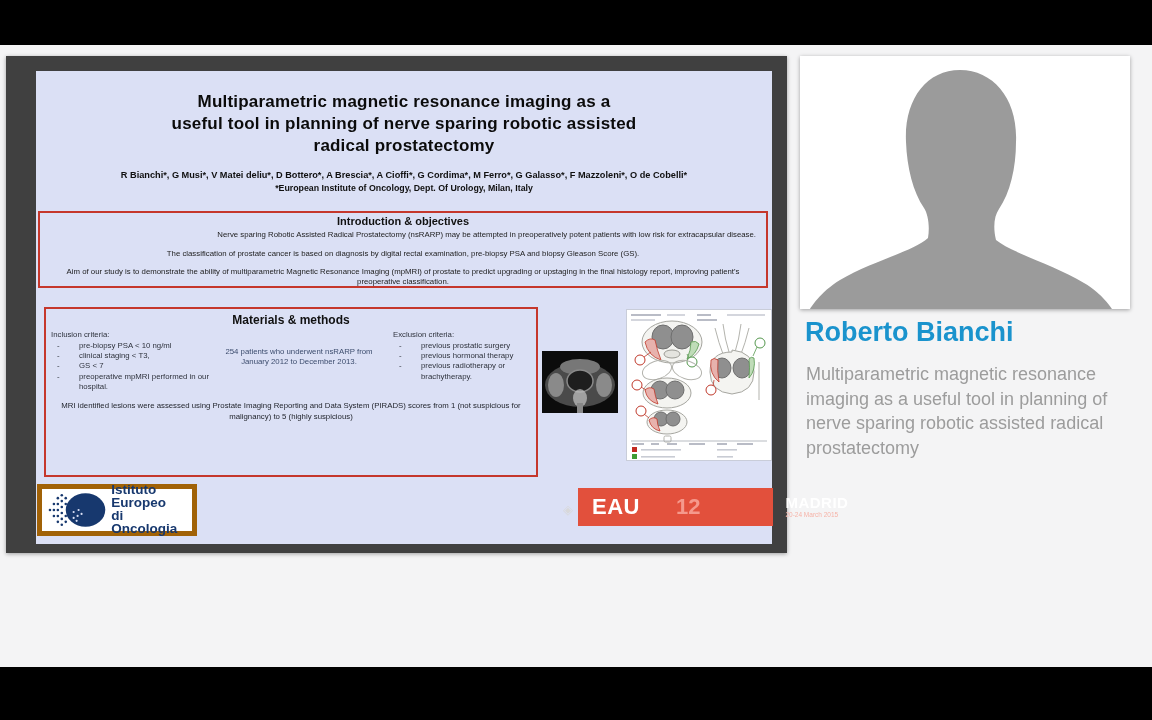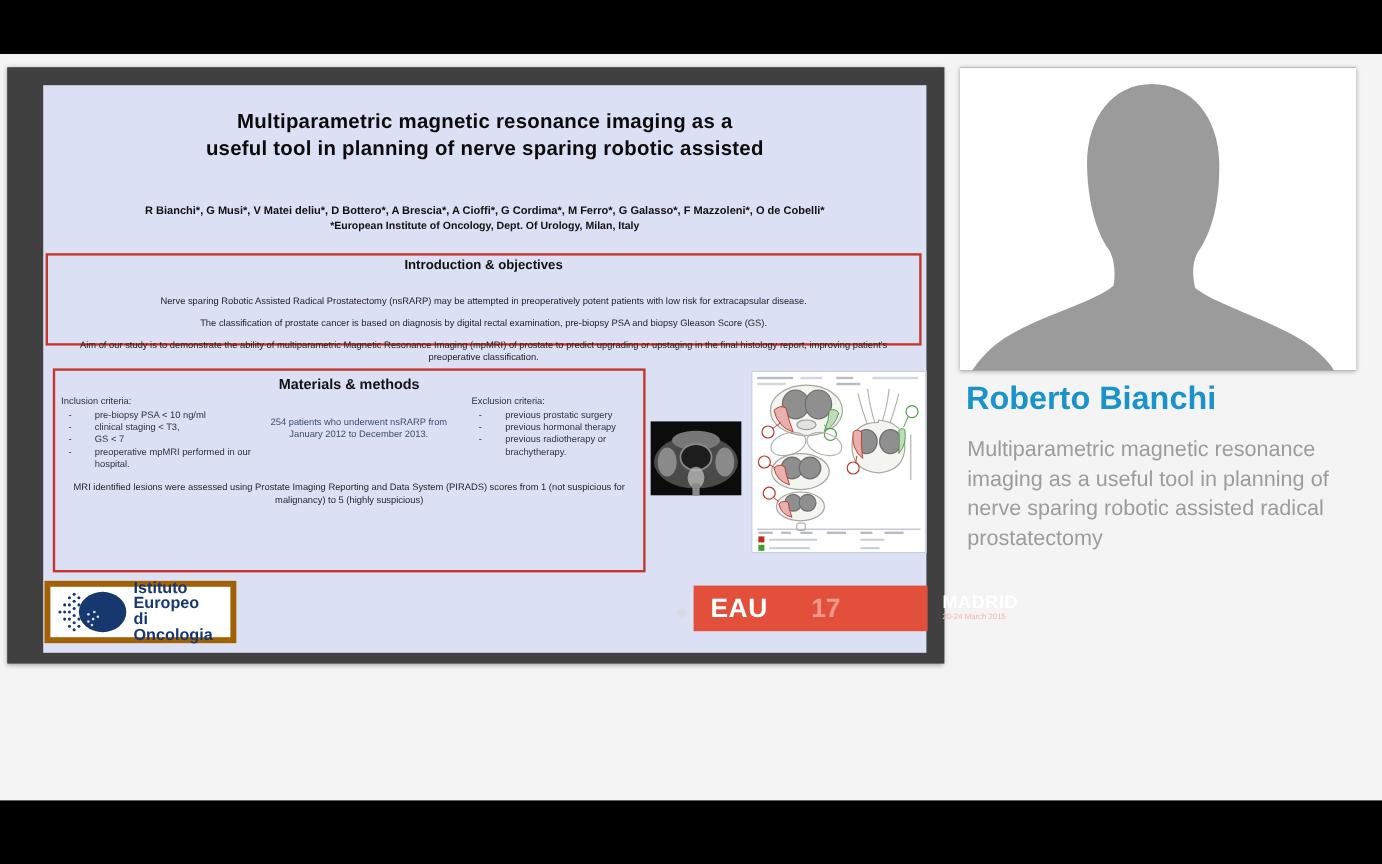--- a/index.html
+++ b/index.html
@@ -16,21 +16,21 @@
   .p-title{position:absolute;left:0;top:20px;width:100%;text-align:center;
            font-size:17px;line-height:1.3;font-weight:bold;color:#0b0b0b;letter-spacing:.2px;}
   .p-authors{position:absolute;left:0;top:99px;width:100%;text-align:center;
              font-size:9.2px;font-weight:bold;color:#101010;}
   .p-affil{position:absolute;left:0;top:112px;width:100%;text-align:center;
            font-size:8.8px;font-weight:bold;color:#101010;}
   .redbox{position:absolute;border:2px solid var(--box-border-red);box-sizing:border-box;}
   .intro-box{left:2px;top:140px;width:730px;height:77px;padding-top:2px;}
   .intro-h{text-align:center;font-size:11px;font-weight:bold;color:#111;}
   .intro-p{text-align:center;font-size:7.8px;color:#1c1c1c;margin:0 10px;line-height:1.25;}
-  .intro-p.g1{margin-top:19px;} .intro-p.g2{margin-top:9px;} .intro-p.g3{margin-top:9px;}
+  .intro-p.g1{margin-top:3px;text-align:right;} .intro-p.g2{margin-top:9px;} .intro-p.g3{margin-top:9px;}
 
   .methods-box{left:8px;top:236px;width:494px;height:170px;}
   .methods-h{position:absolute;left:0;top:4px;width:100%;text-align:center;
              font-size:12px;font-weight:bold;color:#111;}
   .crit{position:absolute;font-size:7.8px;color:#2e323c;line-height:1.3;}
   .inc{left:5px;top:21px;width:162px;}
   .exc{left:347px;top:21px;width:142px;}
   .crit-label{margin-bottom:1px;}
   .crit-item{position:relative;padding-left:28px;}
   .crit-item::before{content:"-";position:absolute;left:6px;}
@@ -73,20 +73,21 @@
 <body>
 
 <div class="content">
 
   <div class="card poster-card">
     <div class="poster-bg">
 
       <div class="p-title">
         <div>Multiparametric magnetic resonance imaging as a</div>
         <div>useful tool in planning of nerve sparing robotic assisted</div>
+        <div>radical prostatectomy</div>
       </div>
 
       <div class="p-authors">R Bianchi*, G Musi*, V Matei deliu*, D Bottero*, A Brescia*, A Cioffi*, G Cordima*, M Ferro*, G Galasso*, F Mazzoleni*, O de Cobelli*</div>
       <div class="p-affil">*European Institute of Oncology, Dept. Of Urology, Milan, Italy</div>
 
       <div class="redbox intro-box">
         <div class="intro-h">Introduction &amp; objectives</div>
         <div class="intro-p g1">Nerve sparing Robotic Assisted Radical Prostatectomy (nsRARP) may be attempted in preoperatively potent patients with low risk for extracapsular disease.</div>
         <div class="intro-p g2">The classification of prostate cancer is based on diagnosis by digital rectal examination, pre-biopsy PSA and biopsy Gleason Score (GS).</div>
         <div class="intro-p g3">Aim of our study is to demonstrate the ability of multiparametric Magnetic Resonance Imaging (mpMRI) of prostate to predict upgrading or upstaging in the final histology report, improving patient's preoperative classification.</div>
@@ -243,21 +244,21 @@
         <div class="ieo-text">
           <div>Istituto</div>
           <div>Europeo</div>
           <div>di Oncologia</div>
         </div>
       </div>
 
 
       <div class="eau">
         <span class="eau-brand">EAU</span>
-          <span class="eau-year">17</span>
+          <span class="eau-year">12</span>
         <span class="eau-div"></span>
         <span class="eau-right">
           <span class="eau-city">MADRID</span>
           <span class="eau-dates">20-24 March 2015</span>
         </span>
       </div>
 
     </div>
   </div>
 

